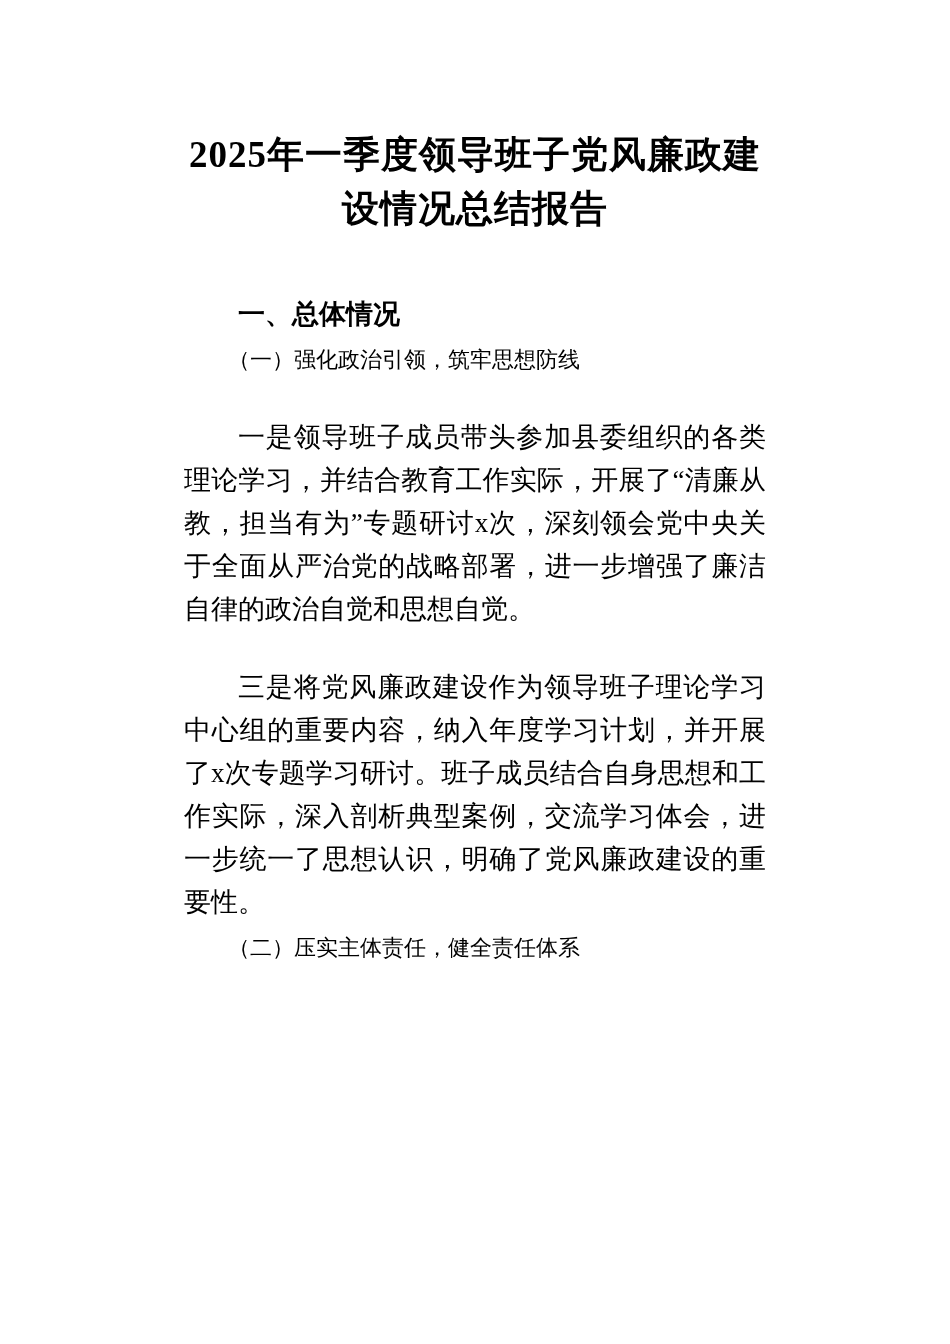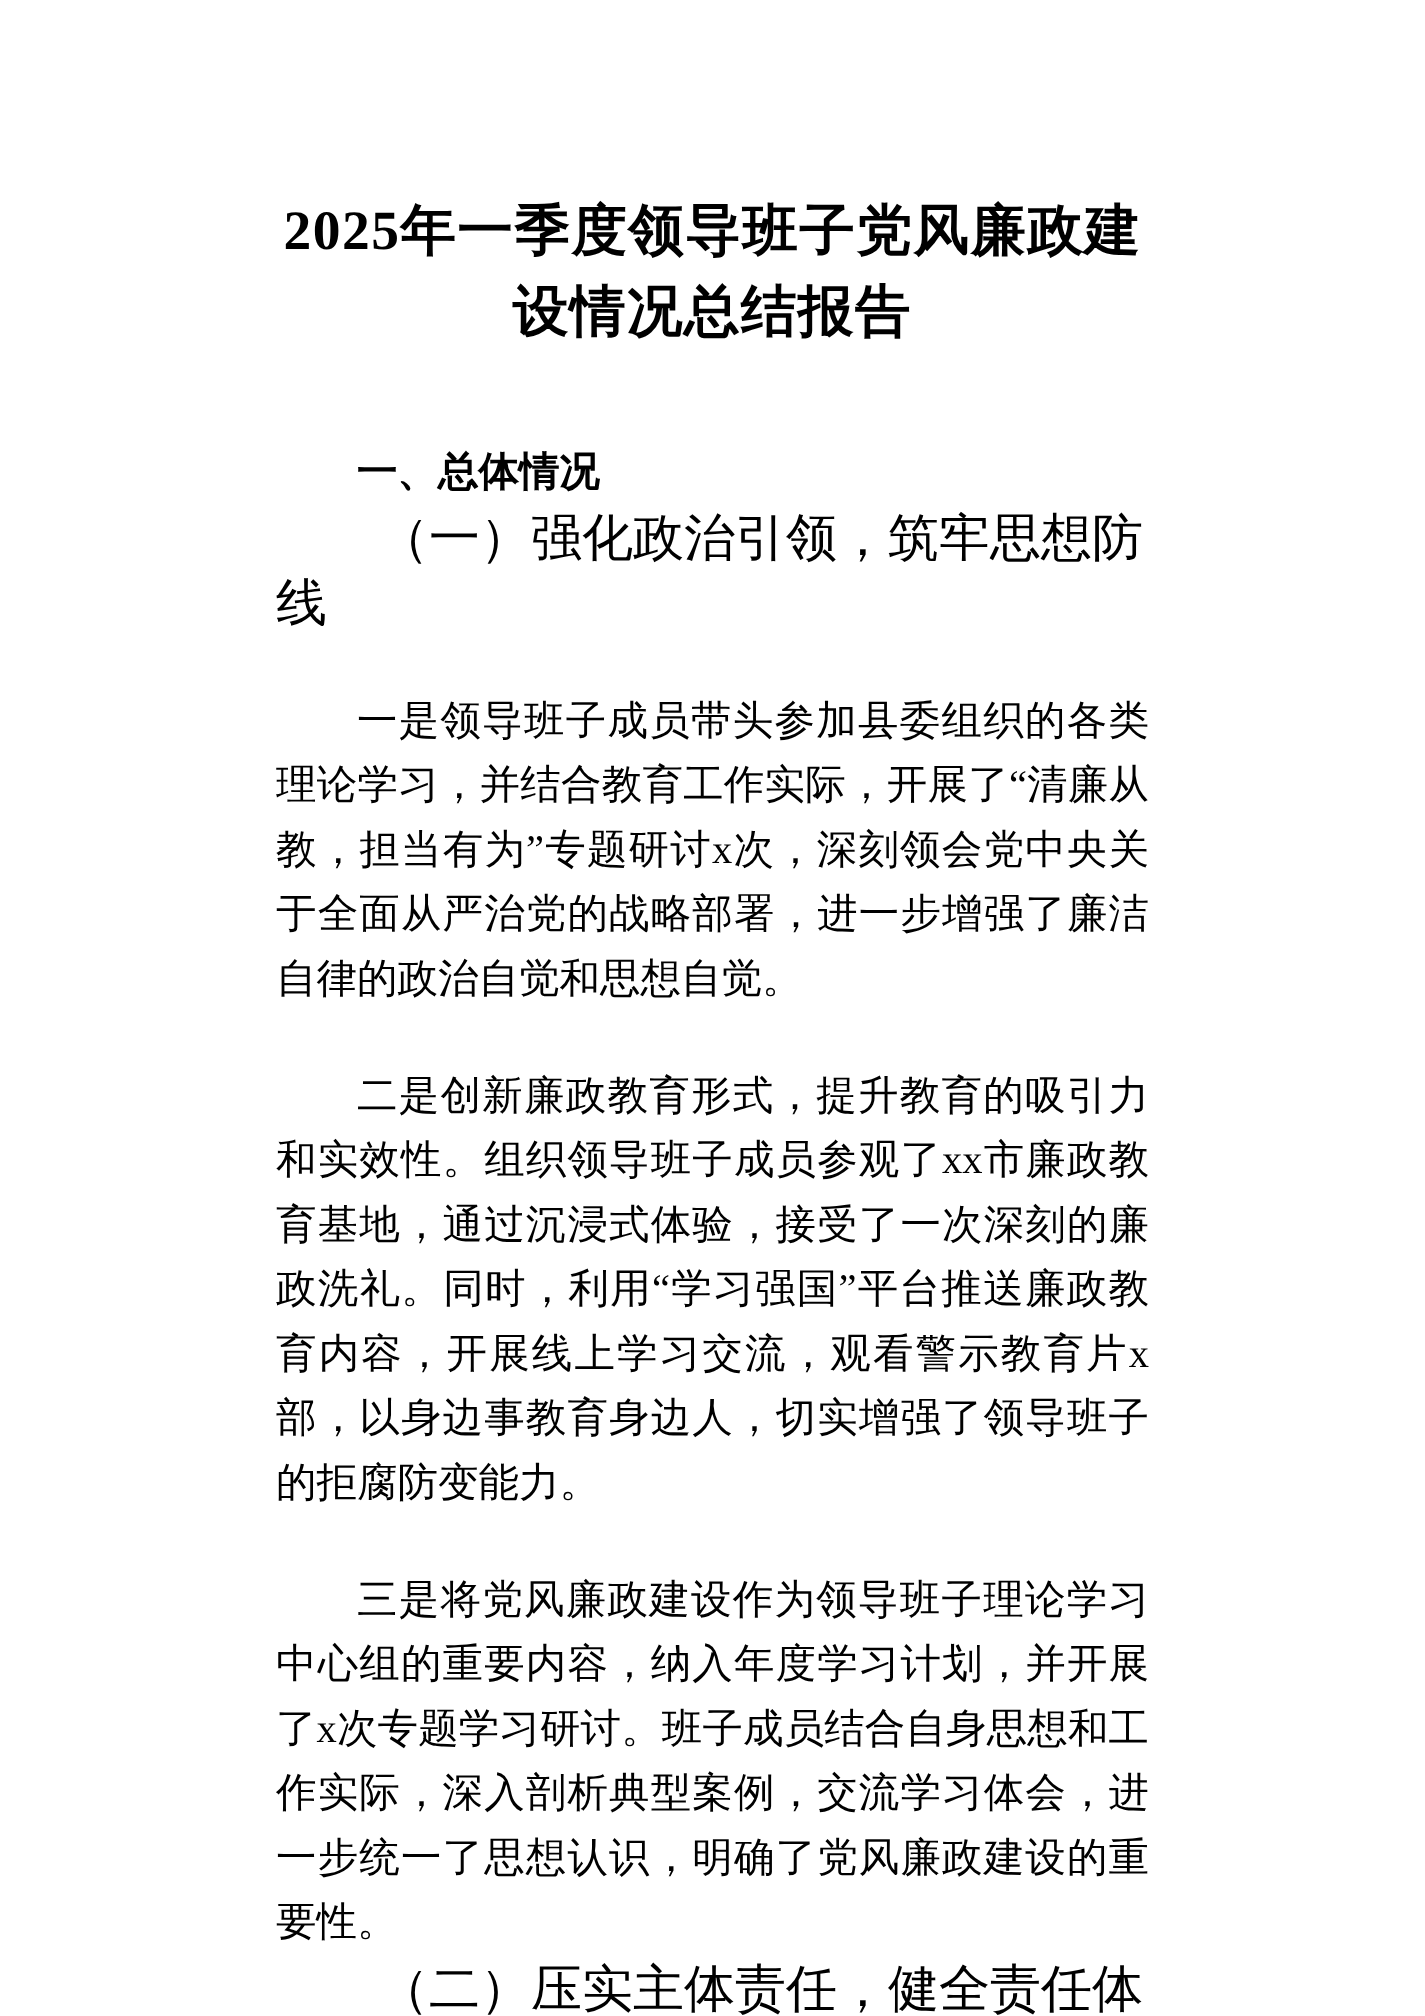--- a/index.html
+++ b/index.html
@@ -25,21 +25,21 @@
   }
   .section-heading {
     font-size: 27px;
     font-weight: bold;
     text-indent: 2em;
     line-height: 43px;
     margin-bottom: 2px;
     margin-top: 20px;
   }
   .subsection-heading {
-    font-size: 34px;
+    font-size: 22px;
     font-weight: normal;
     text-indent: 2em;
     line-height: 43px;
     margin-bottom: 2px;
   }
   .body-paragraph {
     font-size: 27px;
     font-weight: normal;
     text-indent: 2em;
     line-height: 43px;
@@ -53,19 +53,18 @@
 
 <div class="page">
   <h1 class="doc-title">2025年一季度领导班子党风廉政建设情况总结报告</h1>
 
   <h2 class="section-heading">一、总体情况</h2>
 
   <p class="subsection-heading">（一）强化政治引领，筑牢思想防线</p>
 
   <p class="body-paragraph">一是领导班子成员带头参加县委组织的各类理论学习，并结合教育工作实际，开展了“清廉从教，担当有为”专题研讨x次，深刻领会党中央关于全面从严治党的战略部署，进一步增强了廉洁自律的政治自觉和思想自觉。</p>
 
-  <p class="body-paragraph">二是创新廉政教育形式，提升教育的吸引力和实效性。组织领导班子成员参观了xx市廉政教育基地，通过沉浸式体验，接受了一次深刻的廉政洗礼。同时，利用“学习强国”平台推送廉政教育内容，开展线上学习交流，观看警示教育片x部，以身边事教育身边人，切实增强了领导班子的拒腐防变能力。</p>
 
   <p class="body-paragraph">三是将党风廉政建设作为领导班子理论学习中心组的重要内容，纳入年度学习计划，并开展了x次专题学习研讨。班子成员结合自身思想和工作实际，深入剖析典型案例，交流学习体会，进一步统一了思想认识，明确了党风廉政建设的重要性。</p>
 
   <p class="subsection-heading">（二）压实主体责任，健全责任体系</p>
 
 </div>
 
 </body></html>

